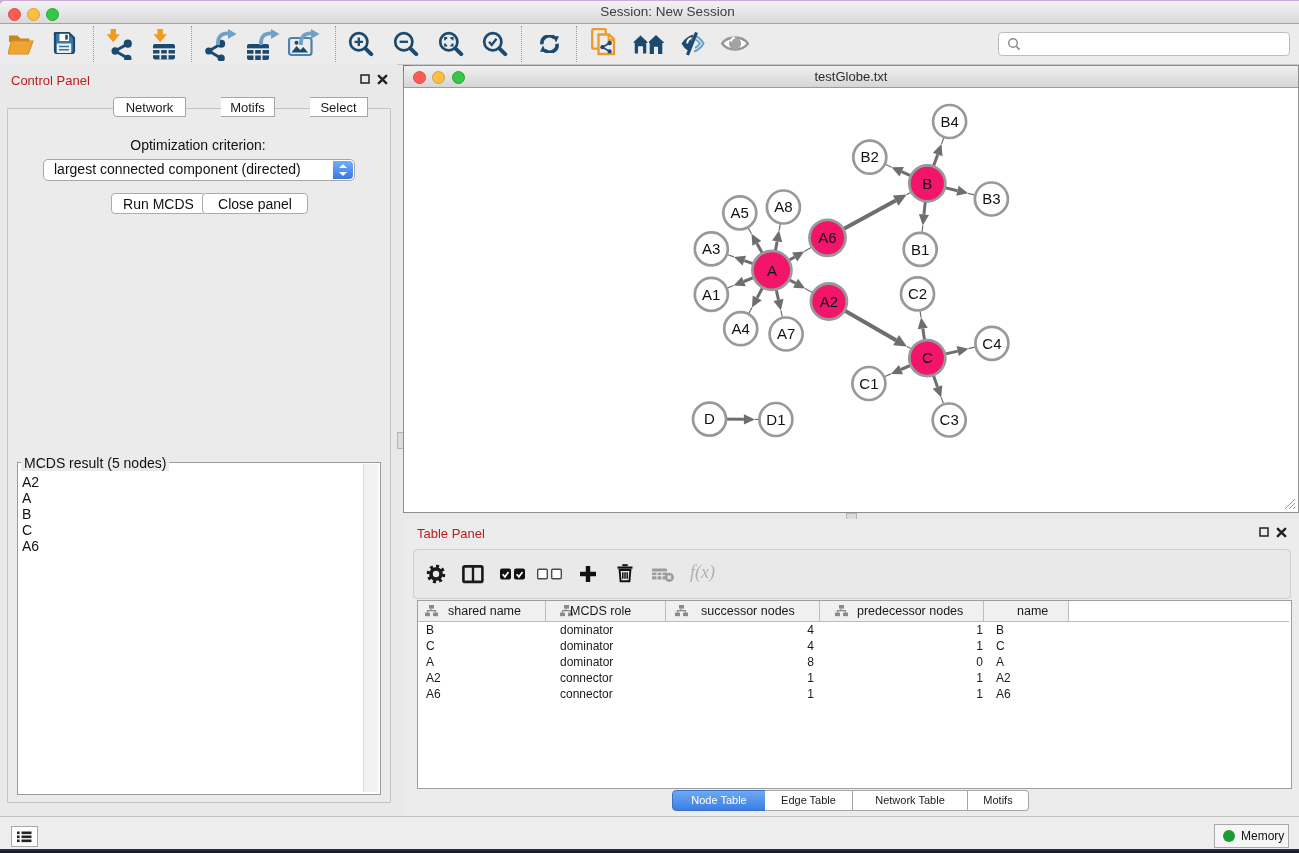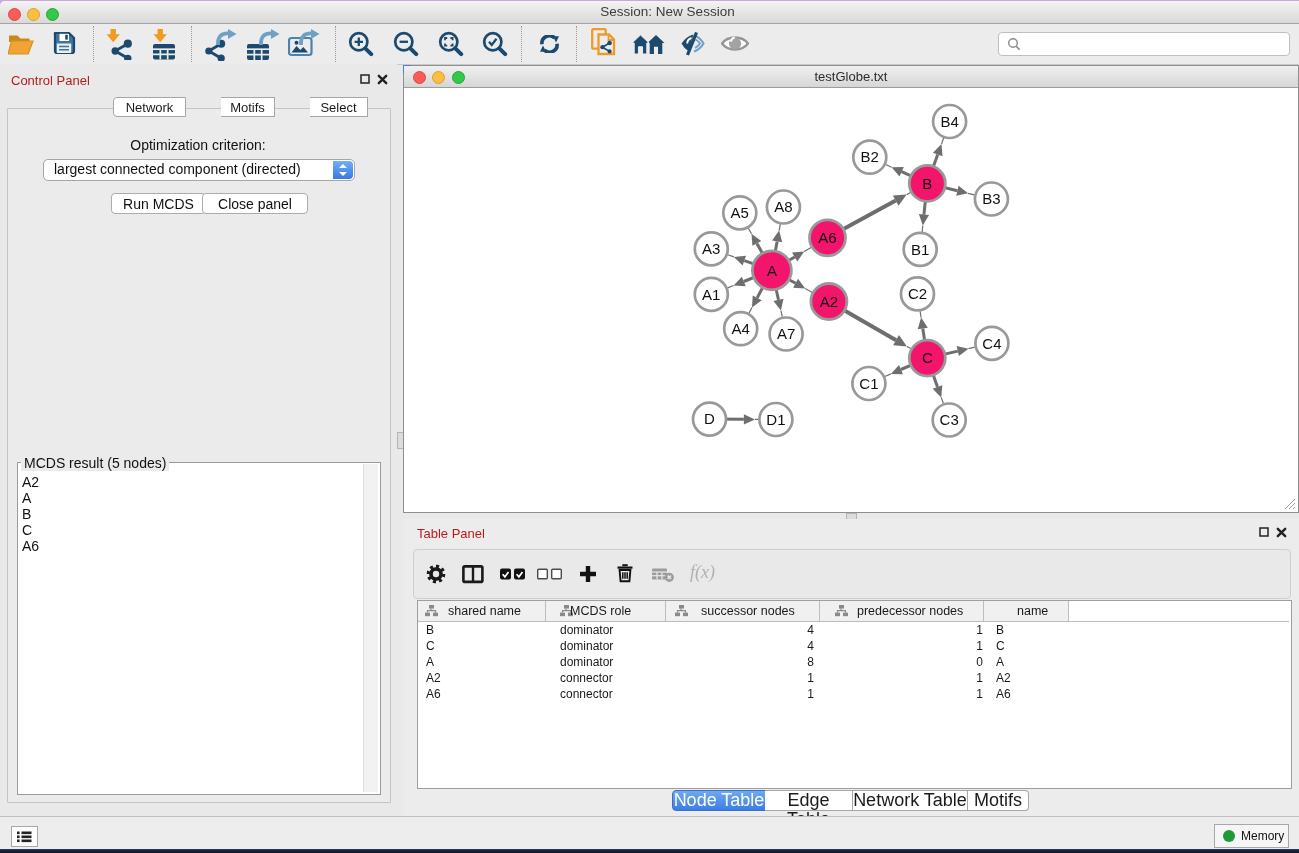--- a/index.html
+++ b/index.html
@@ -33,21 +33,21 @@
 #nettitle .title{position:absolute;top:3px;left:0;width:100%;text-align:center;font-size:13px;color:#2c2c2c;}
 
 #tablepanel{position:absolute;left:404px;top:518px;width:895px;height:297px;background:#ececec;}
 #tp-toolbar{position:absolute;left:9px;top:30px;width:876px;height:48px;background:#e9e9e9;border:1px solid #cecece;border-radius:4px;}
 #tp-table{position:absolute;left:13px;top:81px;width:873px;height:187px;background:#fff;border:1px solid #9e9e9e;}
 .thead{position:absolute;left:0;top:0;height:20px;background:#f0f0f0;border-bottom:1px solid #bcbcbc;}
 .thname{position:absolute;top:3px;font-size:12.5px;color:#1a1a1a;}
 .colsep{position:absolute;top:0;height:20px;width:0;border-left:1px solid #bdbdbd;}
 .trow{position:absolute;font-size:12px;color:#1a1a1a;height:16px;line-height:16px;}
 
-.btab{position:absolute;top:0;height:19px;background:#fff;border:1px solid #a6a6a6;border-left:none;font-size:18px;color:#1a1a1a;text-align:center;line-height:19px;}
+.btab{position:absolute;top:0;height:19px;background:#fff;border:1px solid #a6a6a6;border-left:none;font-size:11px;color:#1a1a1a;text-align:center;line-height:19px;}
 
 #statusbar{position:absolute;left:0;top:815px;width:1299px;height:33px;background:#ededed;border-top:1px solid #c0c0c0;}
 #bottomstrip{position:absolute;left:0;top:848px;width:1299px;height:5px;background:linear-gradient(#2e3a55,#171f33 40%,#10172a);}
 </style>
 </head>
 <body>
 <div id="app">
 <div id="win">
   <div id="titlebar">
     <div class="light" style="left:8px;background:#fc5b57;border:1px solid #d94c44;"></div>

